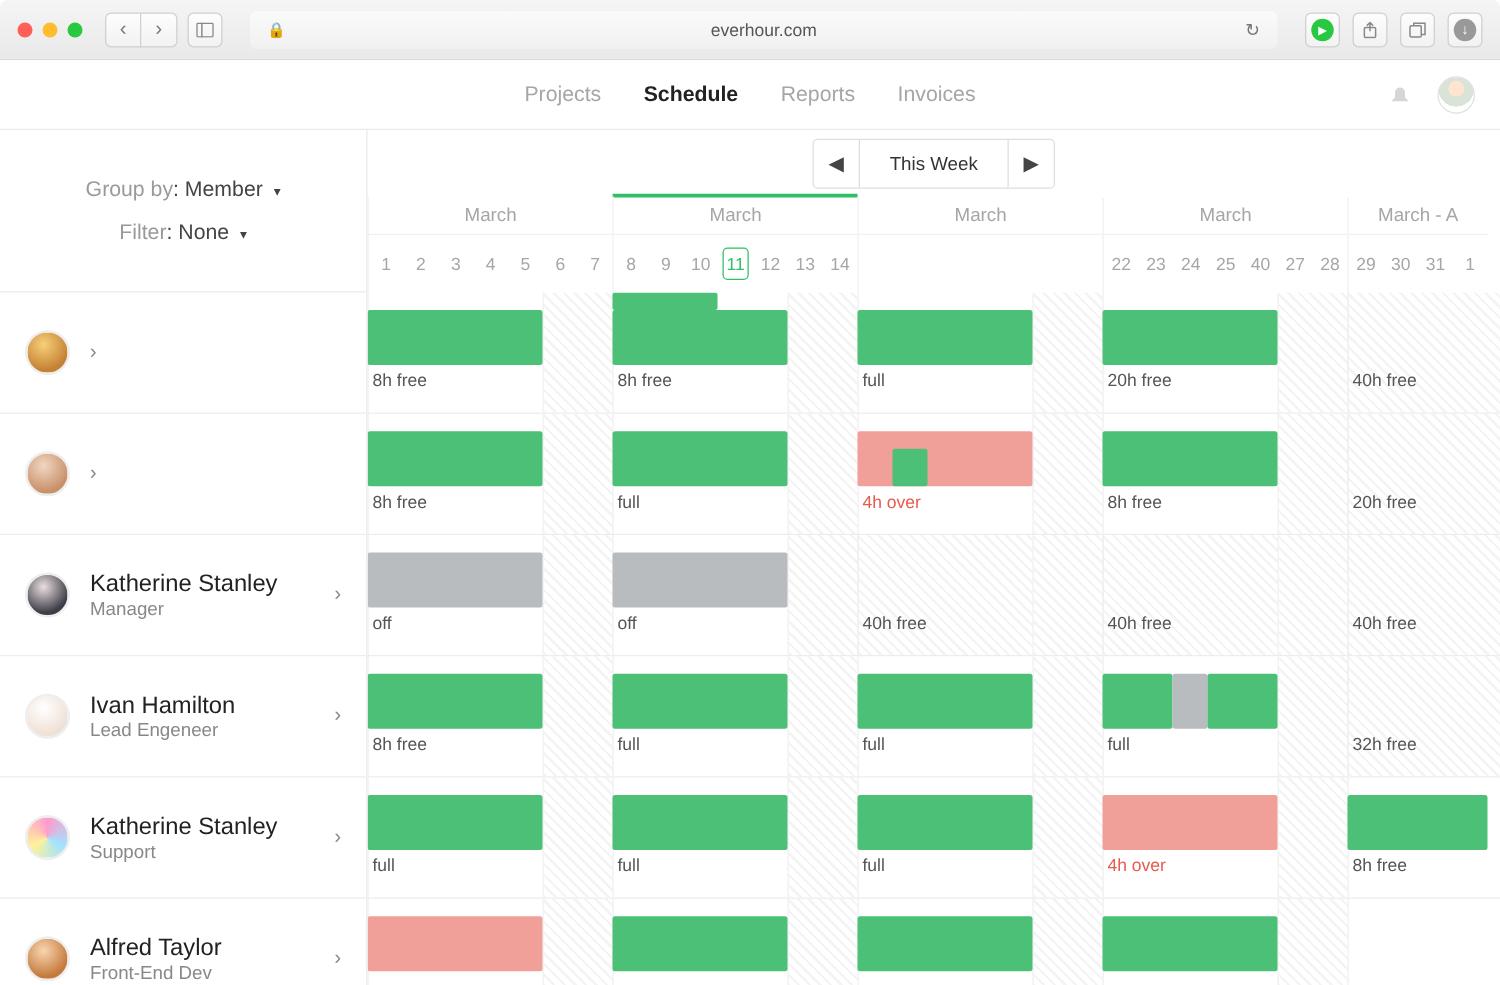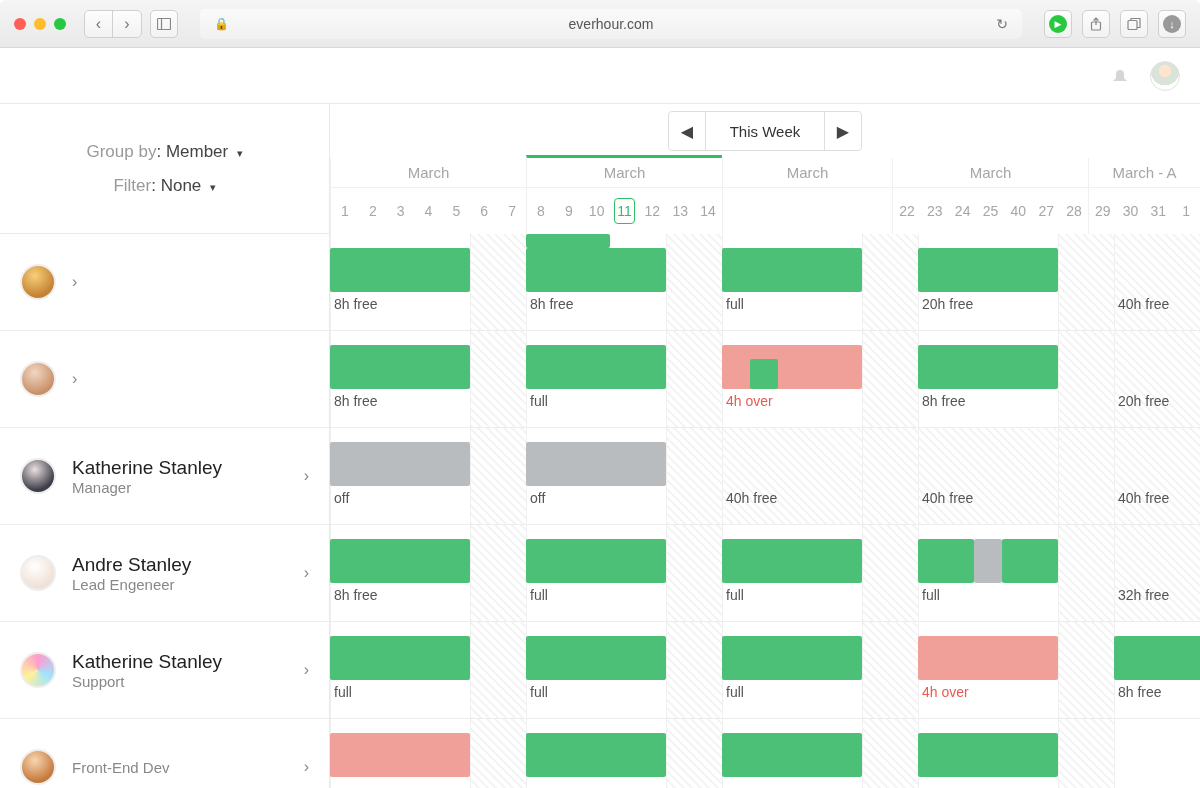--- a/index.html
+++ b/index.html
@@ -26,21 +26,21 @@
 .apphdr{height:56px;border-bottom:1px solid #e9e9e9;display:flex;align-items:center;justify-content:center;position:relative;}
 .tabs{display:flex;gap:34px;font-size:17px;}
 .tabs span{color:#a6a6a6;cursor:pointer;}
 .tabs span.active{color:#222;font-weight:600;}
 .hdr-right{position:absolute;right:20px;display:flex;align-items:center;gap:20px;}
 .bell{width:20px;height:20px;color:#d6d6d6;}
 .avatar{width:30px;height:30px;border-radius:50%;border:1px solid #e2e2e2;background:radial-gradient(circle at 50% 32%, #ffe5cf 26%, #d9e3d8 27% 60%, #fff 61%);}
 
 
 .content{display:flex;height:calc(788px - 48px - 56px);}
-.sidebar{width:330px;border-right:1px solid #e9e9e9;}
+.sidebar{width:294px;border-right:1px solid #e9e9e9;}
 .filters{height:130px;border-bottom:1px solid #e9e9e9;display:flex;flex-direction:column;align-items:center;justify-content:center;font-size:17px;color:#444;gap:14px;}
 .filters .lbl{color:#9a9a9a;}
 .filters .caret{font-size:11px;margin-left:4px;}
 
 .grid{flex:1;display:flex;flex-direction:column;overflow:hidden;}
 .toolbar{height:54px;display:flex;align-items:center;justify-content:center;}
 .wk{display:flex;border:1px solid #dedede;border-radius:4px;height:40px;}
 .wk .nav{width:36px;display:flex;align-items:center;justify-content:center;color:#444;cursor:pointer;}
 .wk .sep{border-left:1px solid #dedede;border-right:1px solid #dedede;width:120px;display:flex;align-items:center;justify-content:center;font-size:15px;color:#333;}
 
@@ -123,20 +123,26 @@
           <path d="M4 3.5V1.5h9v9H10"></path>
         </svg>
     </div>
     <div class="chip sq">
         <div class="circ">↓</div>
       </div>
   </div>
 </div>
 
 <div class="apphdr">
+  <div class="tabs" id="navtabs">
+      <span>Projects</span>
+      <span class="active">Schedule</span>
+      <span>Reports</span>
+      <span>Invoices</span>
+    </div>
   <div class="hdr-right">
     <span class="bell">
       <svg viewBox="0 0 20 20" fill="#d6d6d6">
           <path d="M3 15l3-3V8a4 4 0 118 0v4l3 3H3z"></path>
         </svg>
     </span>
     <div class="avatar"></div>
   </div>
 </div>
 
@@ -167,36 +173,37 @@
           <div class="pava a3"></div>
    <div class="pinfo">
      <div class="pname">Katherine Stanley</div>
      <div class="prole">Manager</div>
    </div>
    <div class="exp">›</div>
         </div>
         <div class="prow">
           <div class="pava a4"></div>
    <div class="pinfo">
-     <div class="pname">Andre Stanley</div>
+     <div class="pname">Ivan Hamilton</div>
      <div class="prole">Lead Engeneer</div>
    </div>
    <div class="exp">›</div>
         </div>
         <div class="prow">
           <div class="pava a5"></div>
    <div class="pinfo">
      <div class="pname">Katherine Stanley</div>
      <div class="prole">Support</div>
    </div>
    <div class="exp">›</div>
         </div>
         <div class="prow">
           <div class="pava a6"></div>
    <div class="pinfo">
+     <div class="pname">Alfred Taylor</div>
      <div class="prole">Front-End Dev</div>
    </div>
    <div class="exp">›</div>
         </div>
       </div>
   </div>
 
   <div class="grid">
     <div class="toolbar">
       <div class="wk">

